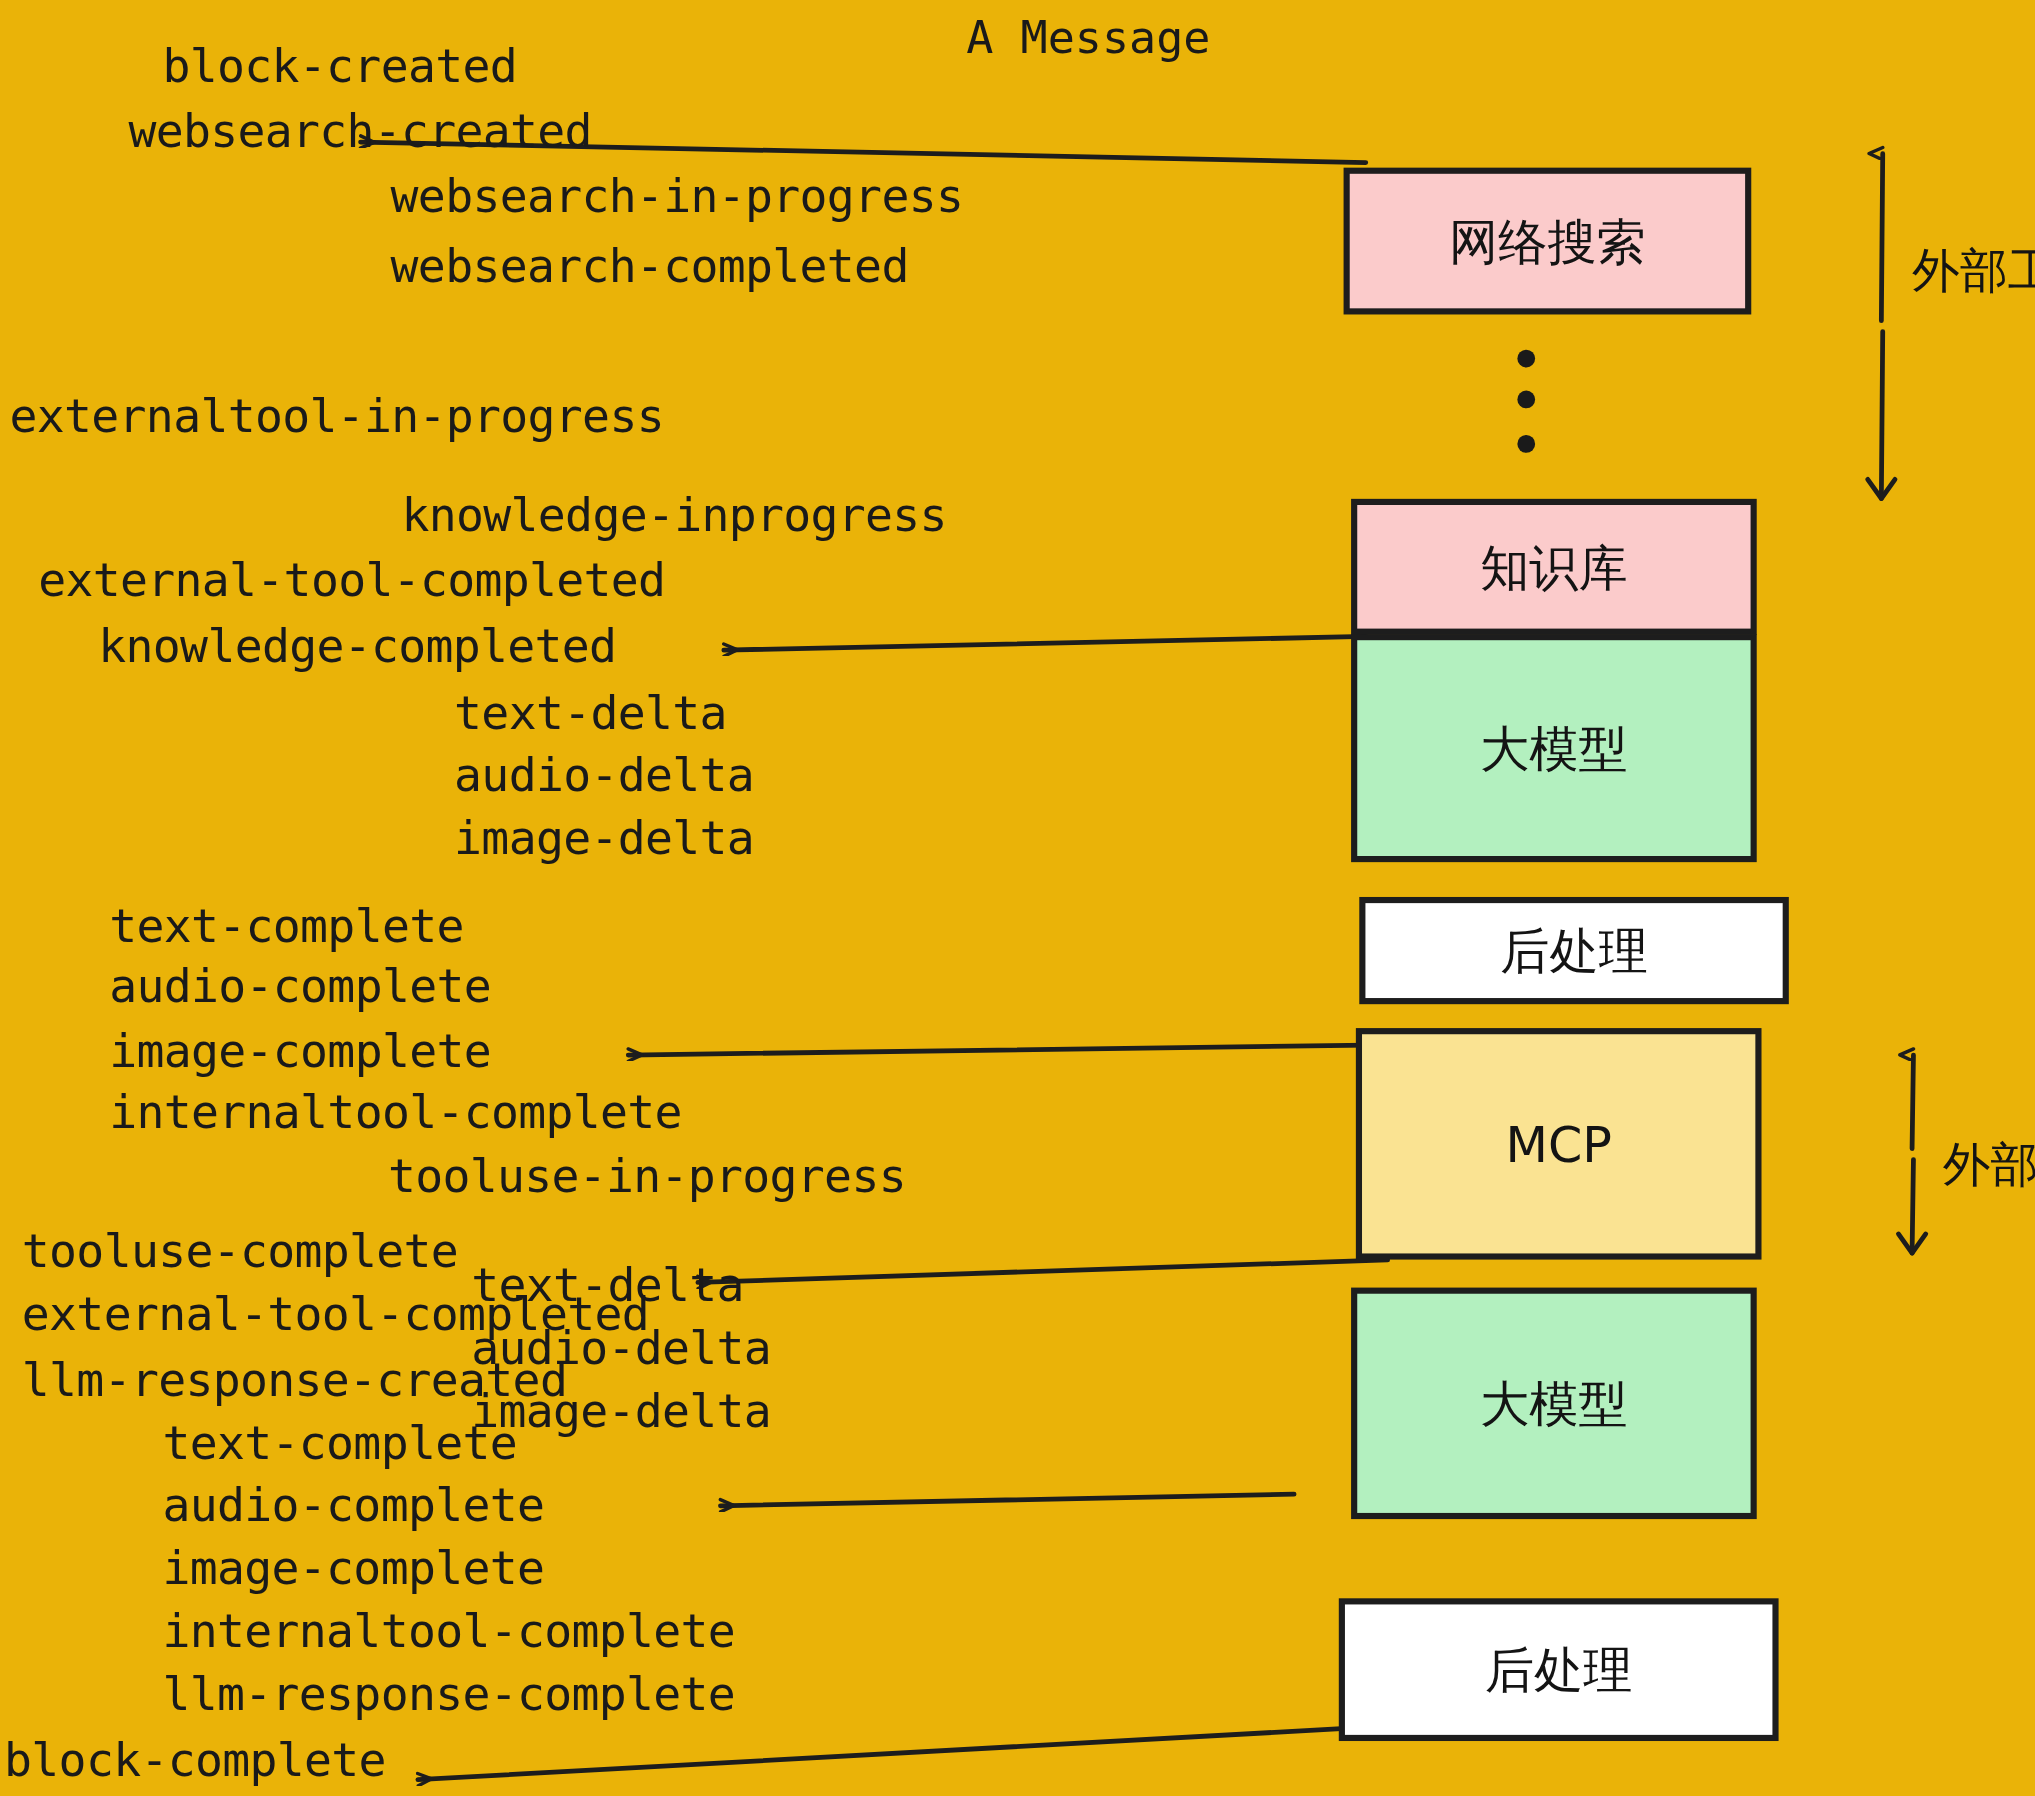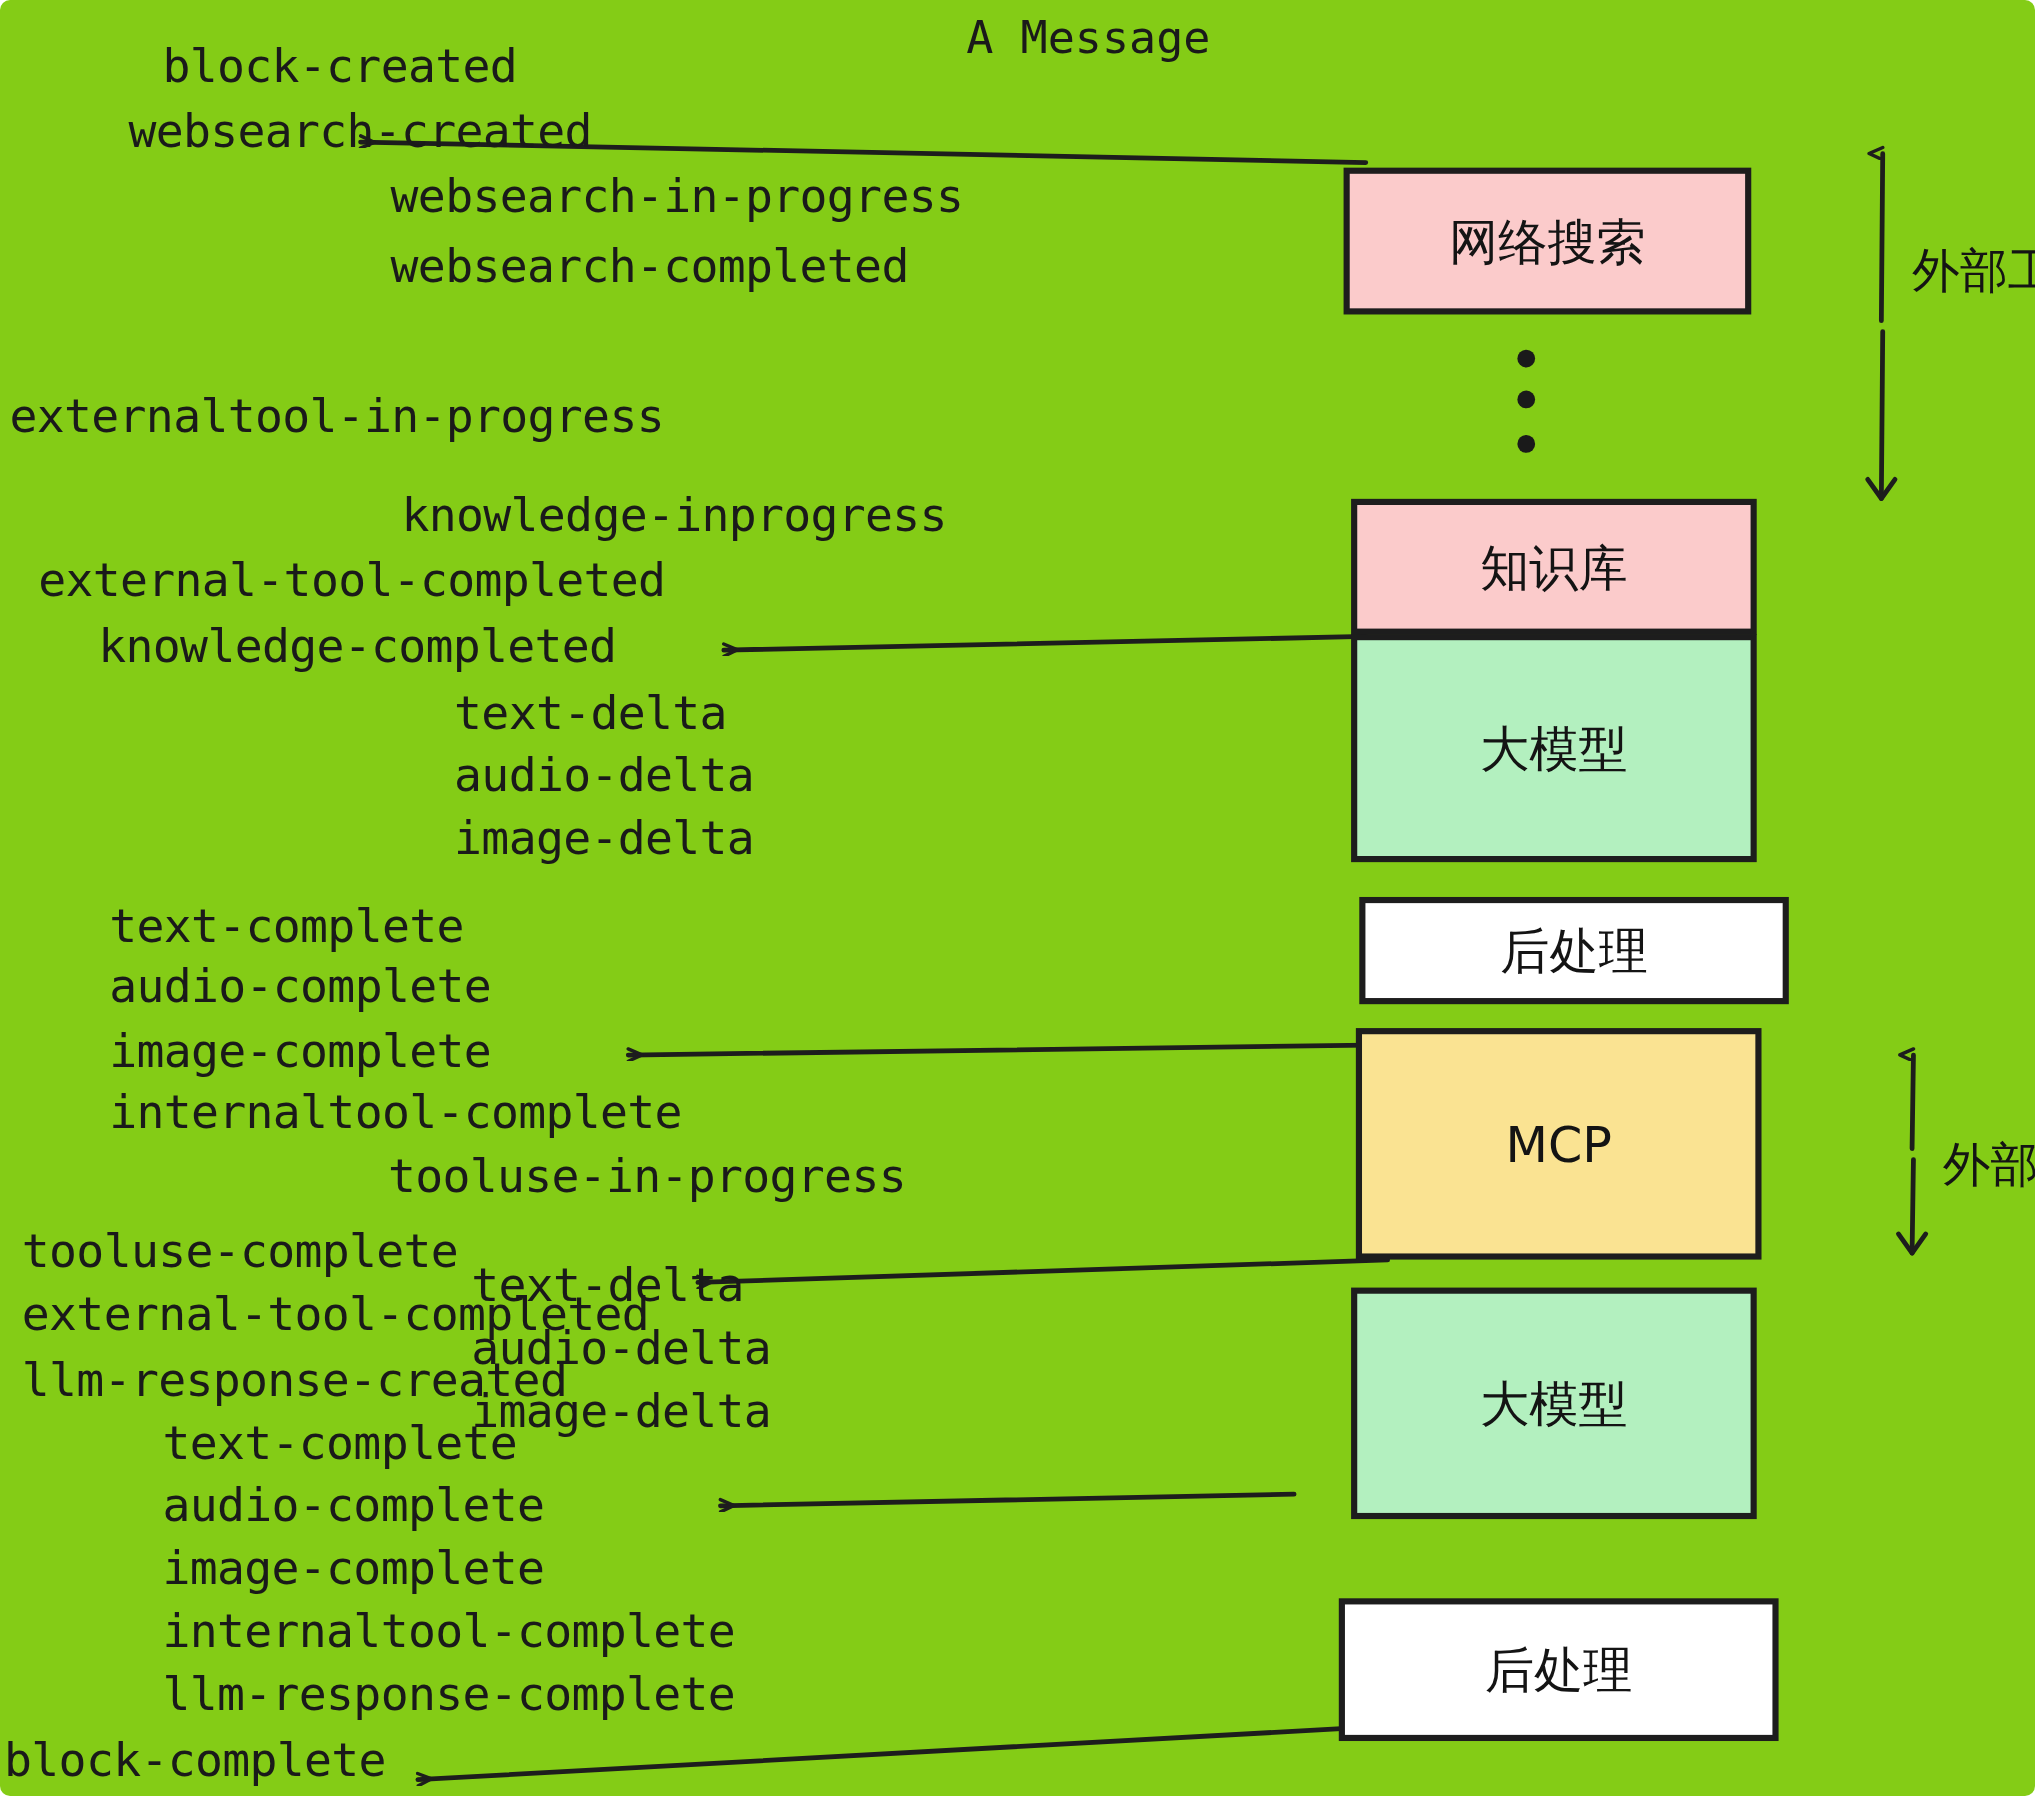--- a/index.html
+++ b/index.html
@@ -1,18 +1,18 @@
 <!DOCTYPE html>
 <html style="font-size:11px"><head>
 <meta charset="utf-8">
 <style>
   html,body{margin:0;padding:0;background:#ffffff;}
   body{width:2035px;height:1796px;overflow:hidden;
        font-family:"DejaVu Sans Mono","Liberation Mono",monospace;}
-  #stage{position:relative;width:2035px;height:1796px;background:#84cc16;border-radius:10px;}
+  #stage{position:relative;width:2035px;height:1796px;background:#eab308;}
   svg#diagram{position:absolute;left:0;top:0;width:2035px;height:1796px;}
   .mono{font-family:"DejaVu Sans Mono","Liberation Mono",monospace;
         font-size:68px;fill:#1a1a1a;letter-spacing:-1px;}
   .cjk{font-family:"DejaVu Sans","Liberation Sans",sans-serif;
        font-size:72px;fill:#141414;}
   .cjk-side{font-family:"DejaVu Sans","Liberation Sans",sans-serif;
        font-size:70px;fill:#141414;}
   .title{font-family:"DejaVu Sans Mono","Liberation Mono",monospace;
          font-size:66px;fill:#1a1a1a;}
   .nodebox{stroke:#1d1d1d;stroke-width:9;}

